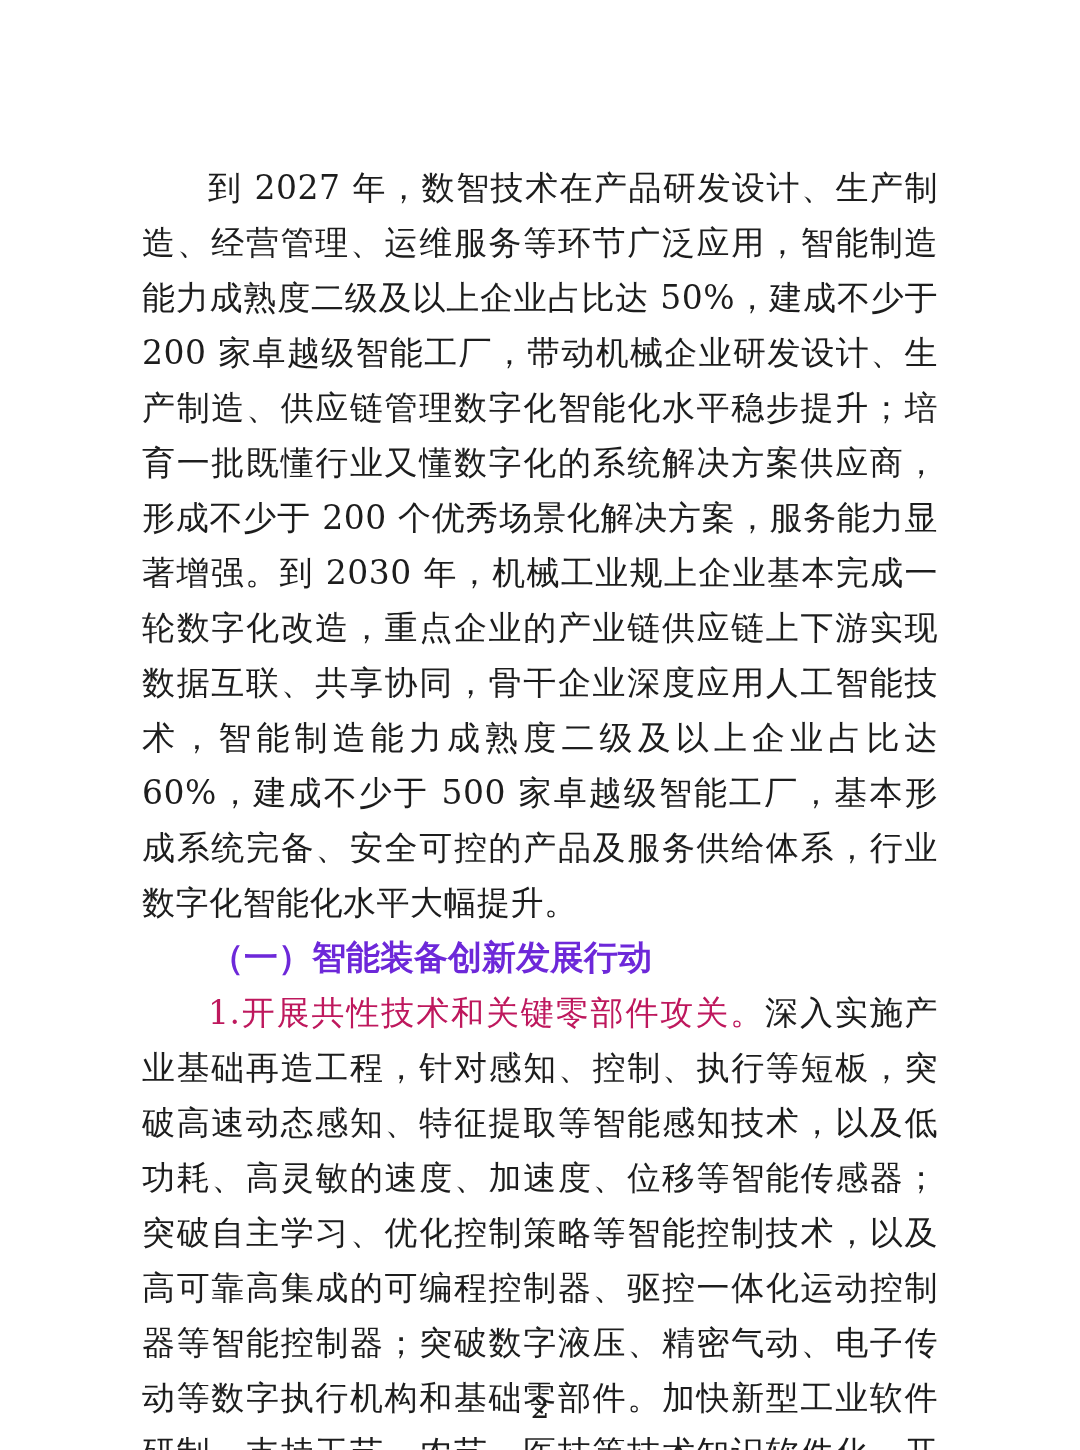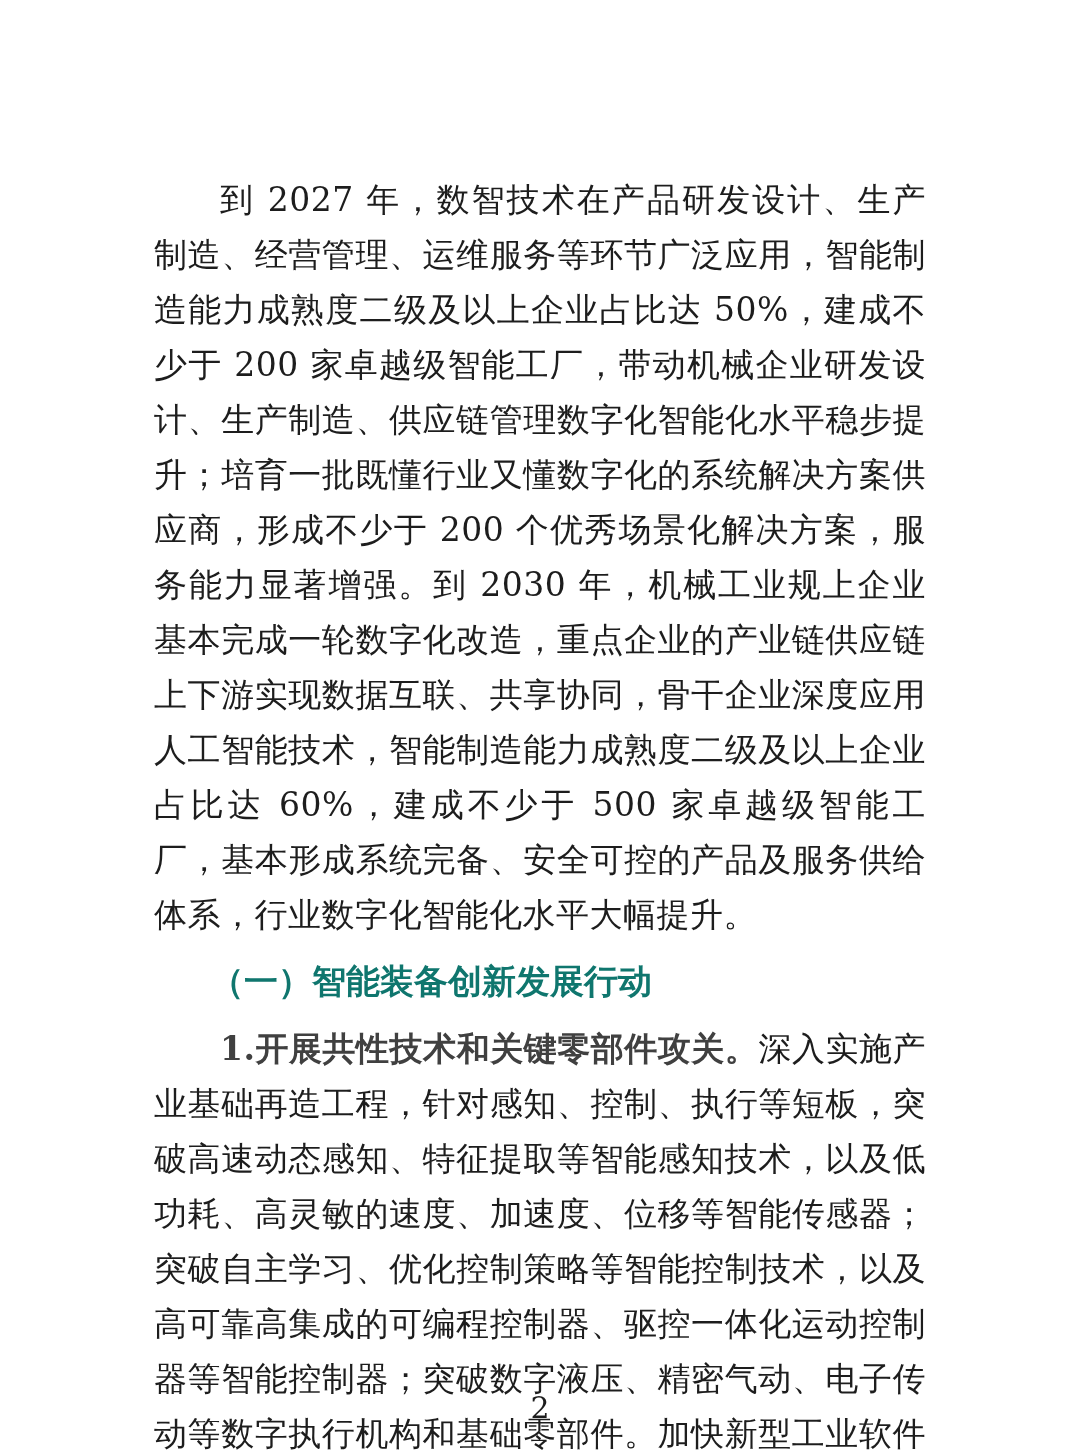--- a/index.html
+++ b/index.html
@@ -20,21 +20,21 @@
     position: absolute;
     left: 142px;
     top: 160px;
     width: 796px;
     font-size: 33px;
     line-height: 55px;
     text-align: justify;
     text-justify: inter-character;
   }
   .para {
-    margin: 12px;
+    margin: 0;
     text-indent: 2em;
     letter-spacing: 0.5px;
   }
   .heading-section {
     margin: 0;
     text-indent: 2em;
     font-size: 34px;
     line-height: 55px;
     font-weight: bold;
     text-align: left;
@@ -42,25 +42,25 @@
     color: #141414;
   }
   .heading-subsection {
     margin: 0;
     text-indent: 2em;
     font-size: 34px;
     line-height: 55px;
     font-weight: bold;
     text-align: left;
     font-family: "DejaVu Serif", serif;
-    color: #0f766e;
+    color: #6d28d9;
   }
   .lead-bold {
-    font-weight: bold;
-    color: #404040;
+    font-weight: normal;
+    color: #be185d;
   }
   .page-number {
     position: absolute;
     left: 0;
     bottom: 24px;
     width: 100%;
     text-align: center;
     font-size: 30px;
     line-height: 36px;
     color: #1d1d1d;

